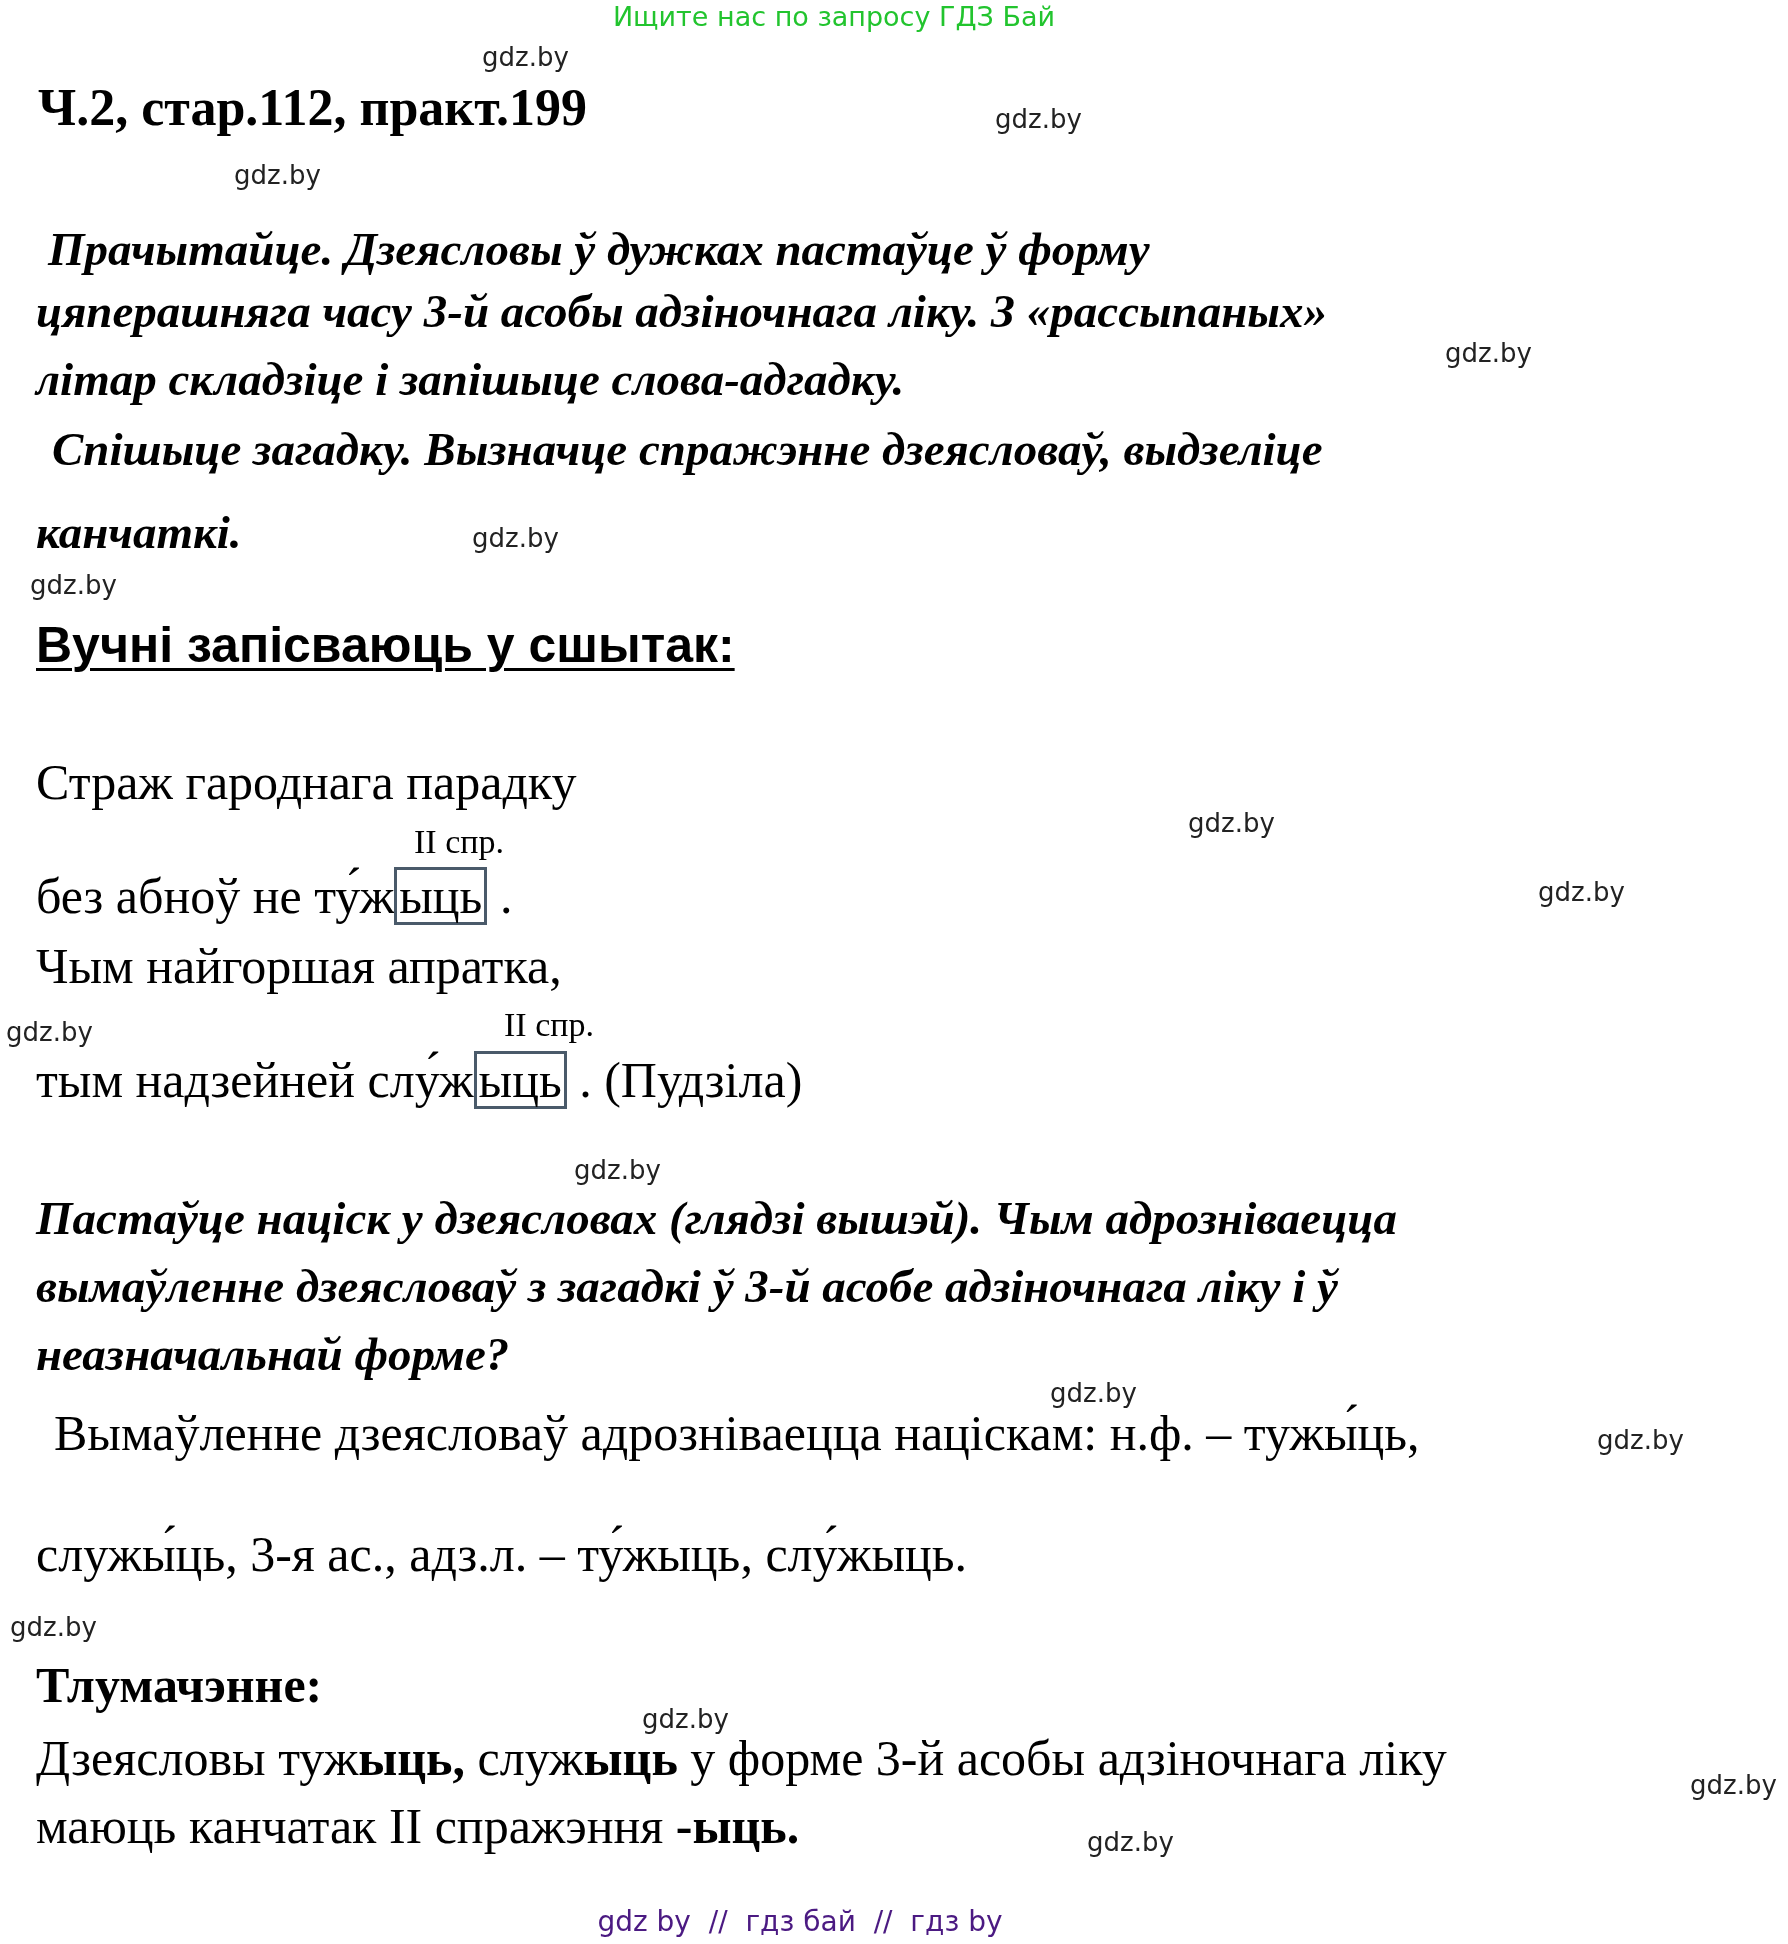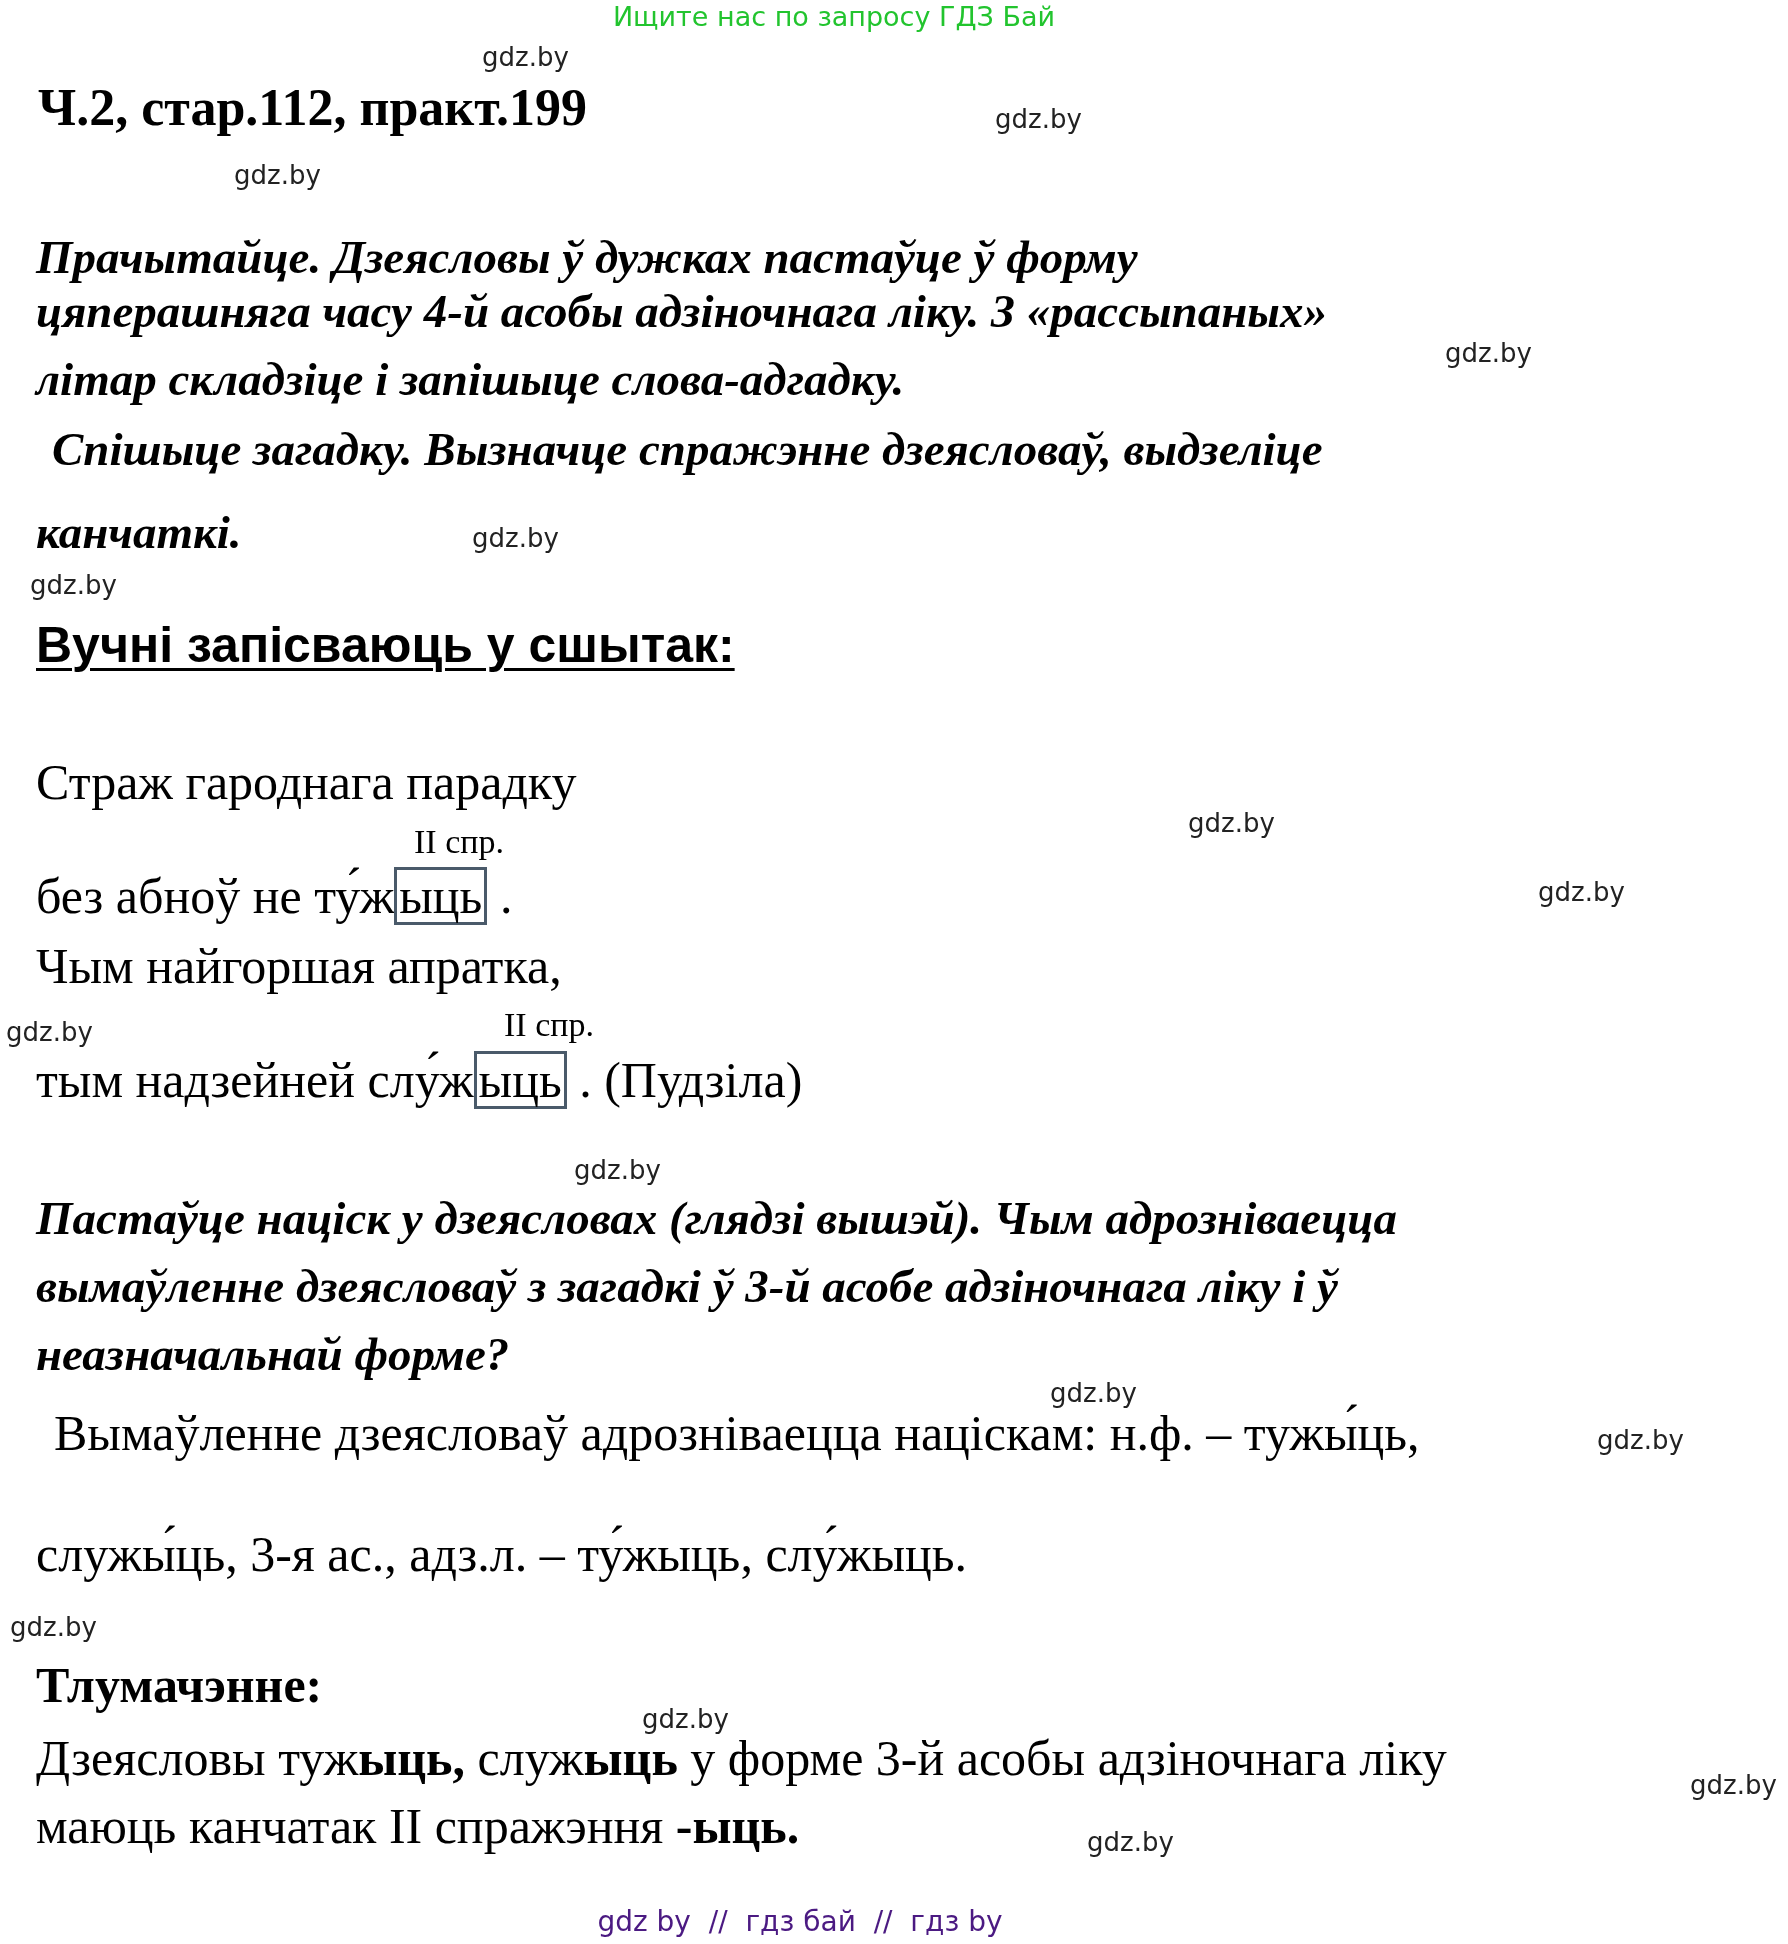--- a/index.html
+++ b/index.html
@@ -36,22 +36,22 @@
 <div class="abs wm" style="left:574px;top:1155px;">gdz.by</div>
 <div class="abs wm" style="left:1050px;top:1378px;">gdz.by</div>
 <div class="abs wm" style="left:1597px;top:1425px;">gdz.by</div>
 <div class="abs wm" style="left:10px;top:1612px;">gdz.by</div>
 <div class="abs wm" style="left:642px;top:1704px;">gdz.by</div>
 <div class="abs wm" style="left:1690px;top:1770px;">gdz.by</div>
 <div class="abs wm" style="left:1087px;top:1827px;">gdz.by</div>
 
 <div class="abs title">Ч.2, стар.112, практ.199</div>
 
-<div class="abs task" style="top:224px;">Прачытайце. Дзеясловы ў дужках пастаўце ў форму</div>
-<div class="abs task" style="top:278px;">цяперашняга часу 4-й асобы адзіночнага ліку. З «рассыпаных»</div>
+<div class="abs task" style="top:216px;margin-left:12px;">Прачытайце. Дзеясловы ў дужках пастаўце ў форму</div>
+<div class="abs task" style="top:278px;">цяперашняга часу 3-й асобы адзіночнага ліку. З «рассыпаных»</div>
 <div class="abs task" style="top:346px;">літар складзіце і запішыце слова-адгадку.</div>
 <div class="abs task" style="top:416px;margin-left:16px;">Спішыце загадку. Вызначце спражэнне дзеясловаў, выдзеліце</div>
 <div class="abs task" style="top:499px;">канчаткі.</div>
 
 <div class="abs heading">Вучні запісваюць у сшытак:</div>
 
 <div class="abs verse" style="top:752px;">Страж гароднага парадку</div>
 <div class="abs note" style="left:414px;top:822px;">II спр.</div>
 <div class="abs verse" style="top:866px;">
   <span>без абноў не ту́ж</span><span class="box">ыць</span><span> .</span>

